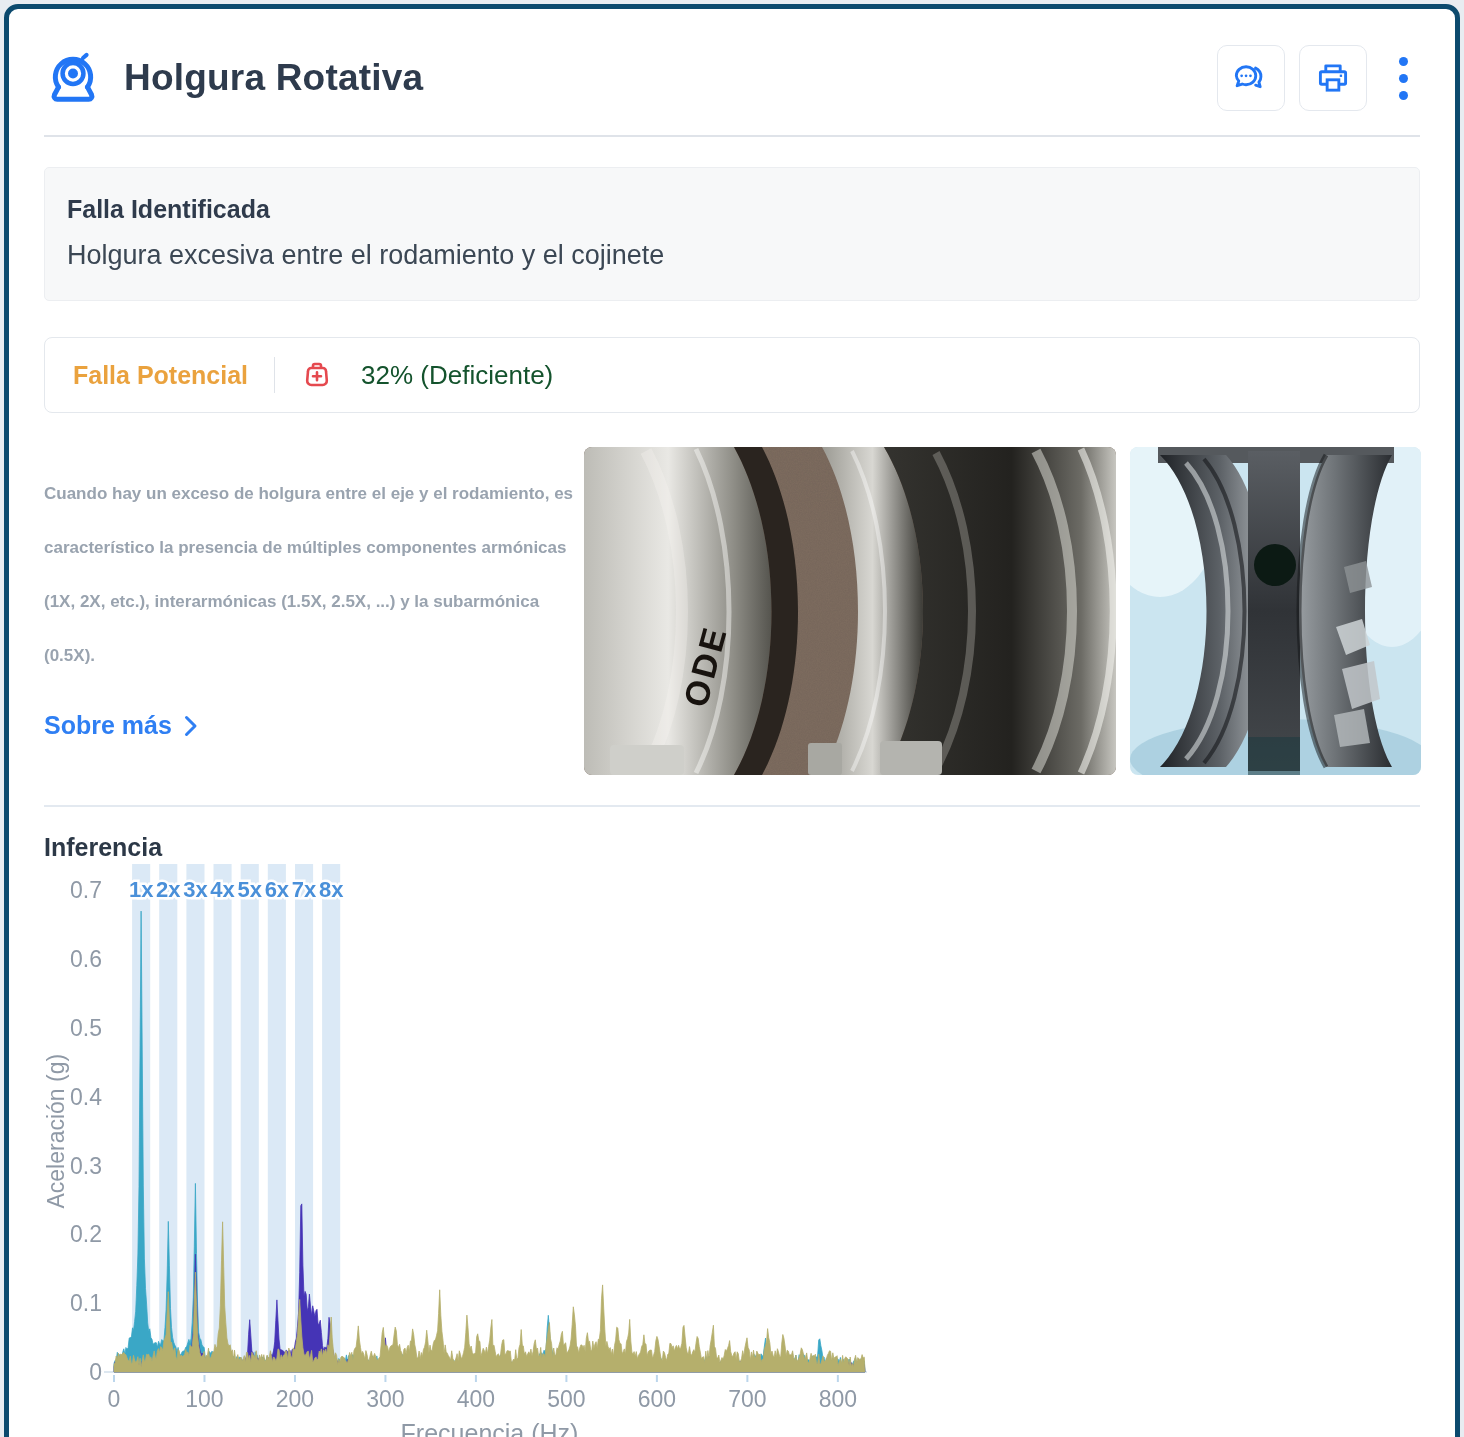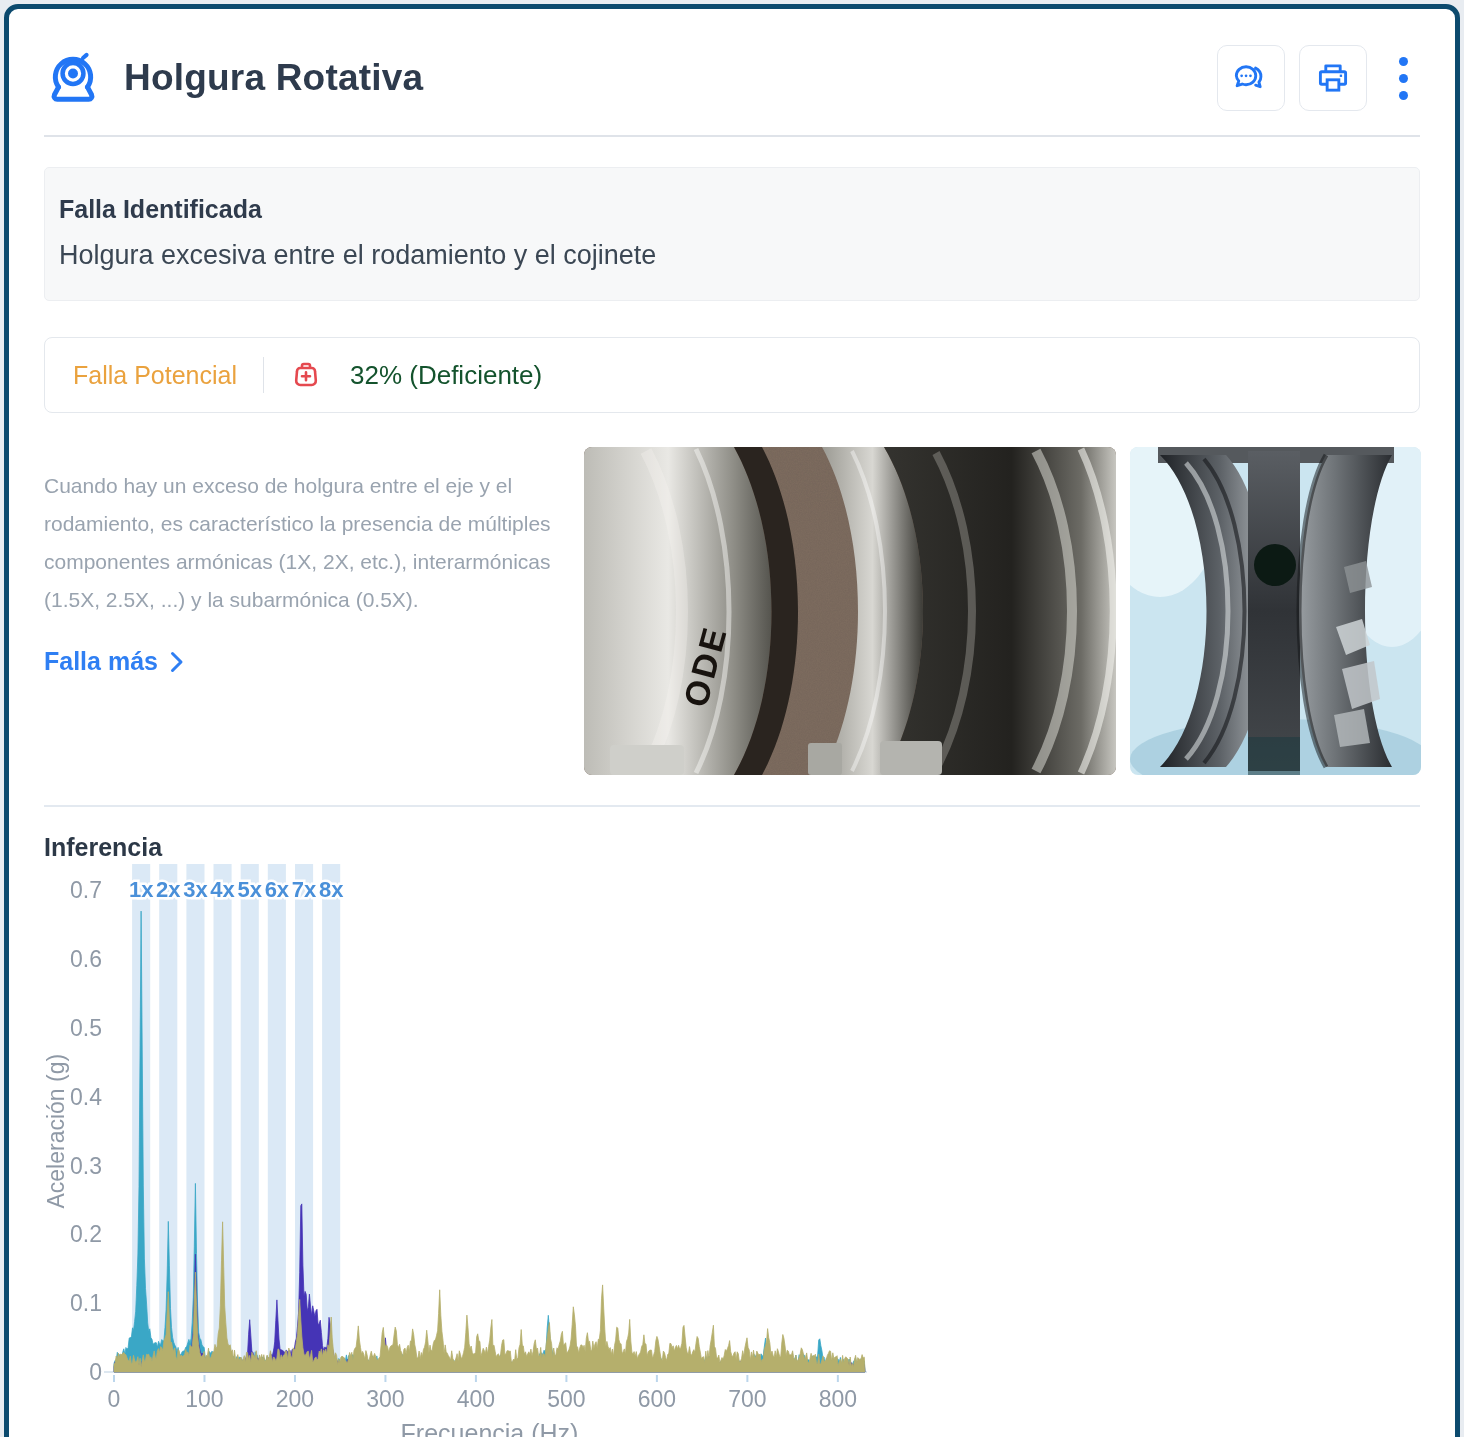--- a/index.html
+++ b/index.html
@@ -20,38 +20,38 @@
     display:flex; align-items:center; justify-content:center; cursor:pointer;
   }
   .icon-btn svg { width:36px; height:36px; }
   .kebab-btn { width:44px; height:66px; background:transparent; border:none; display:flex; flex-direction:column;
     align-items:center; justify-content:center; gap:8px; cursor:pointer; }
   .kebab-btn i { width:9px; height:9px; border-radius:50%; background:#2276f5; }
   .header-divider { border:none; border-top:2px solid #dfe3e9; margin:24px 35px 0 35px; }
   
   .fault-box {
     margin:30px 35px 0; background:#f7f8f9; border:1px solid #ecEEF1; border-radius:5px;
-    padding:27px 14px 29px;
+    padding:27px 22px 29px;
   }
   .fault-box-title { font-size:25px; font-weight:700; color:#2f3b4c; }
   .fault-box-desc { font-size:27px; color:#3b4754; margin-top:16px; }
   
   .status-bar {
     margin:36px 35px 0; border:1px solid #e4e8ed; border-radius:8px;
     display:flex; align-items:center; padding:19px 20px 19px 28px; background:#fff;
   }
-  .severity-label { color:#eaa23e; font-size:25px; font-weight:400; }
+  .severity-label { color:#eaa23e; font-size:25px; font-weight:700; }
   .status-sep { width:1px; height:36px; background:#dfe3e9; margin:0 26px; }
   .health-icon { width:32px; height:32px; }
   .health-value { font-size:26px; color:#14532d; margin-left:28px; }
   
   .two-col { margin:34px 35px 0; display:flex; justify-content:space-between; align-items:flex-start; }
   .text-col { width:540px; flex:0 0 auto; }
   .section-heading { font-size:25px; font-weight:700; color:#2c3847; }
-  .section-body { margin-top:20px; font-size:21px; line-height:38px; color:#99a3af; }
+  .section-body { margin-top:20px; font-size:17px; line-height:54px; color:#99a3af;font-weight:bold; }
   .learn-more { margin-top:28px; display:flex; align-items:center; gap:12px; cursor:pointer;
     color:#2f7ff3; font-size:25px; font-weight:700; text-decoration:none; width:max-content; }
   .learn-more svg { width:14px; height:22px; }
   .photos { display:flex; gap:14px; }
   .photo { border-radius:8px; overflow:hidden; display:block; }
   .section-divider { border:none; border-top:2px solid #e3e9f0; margin:30px 35px 0; }
   .inference-row { margin-top:14px;flex-direction:column; }
   .inference-row .text-col { padding-top:12px; }
   .chart-wrap { flex:0 0 auto; }
 </style>
@@ -114,21 +114,21 @@
           <path d="M16 13.2 V21.2 M12 17.2 H20" stroke="#e5494f" stroke-width="2.6" stroke-linecap="round"></path>
         </svg>
       </span>
       <span class="health-value">32% (Deficiente)</span>
     </div>
 
     <div class="two-col">
       <div class="text-col">
         <p class="section-body">Cuando hay un exceso de holgura entre el eje y el rodamiento, es característico la presencia de múltiples componentes armónicas (1X, 2X, etc.), interarmónicas (1.5X, 2.5X, ...) y la subarmónica (0.5X).</p>
         <a class="learn-more" href="#">
-          <span>Falla más</span>
+          <span>Sobre más</span>
           <svg viewBox="0 0 14 22" fill="none">
             <path d="M2.5 2.5 L11 11 L2.5 19.5" stroke="#2f7ff3" stroke-width="3" stroke-linecap="round" stroke-linejoin="round"></path>
           </svg>
         </a>
       </div>
 
       <div class="photos">
         <svg class="photo" width="532" height="328" viewBox="0 0 532 328">
           <defs>
             <linearGradient id="m1" x1="0" y1="0" x2="1" y2="0">

